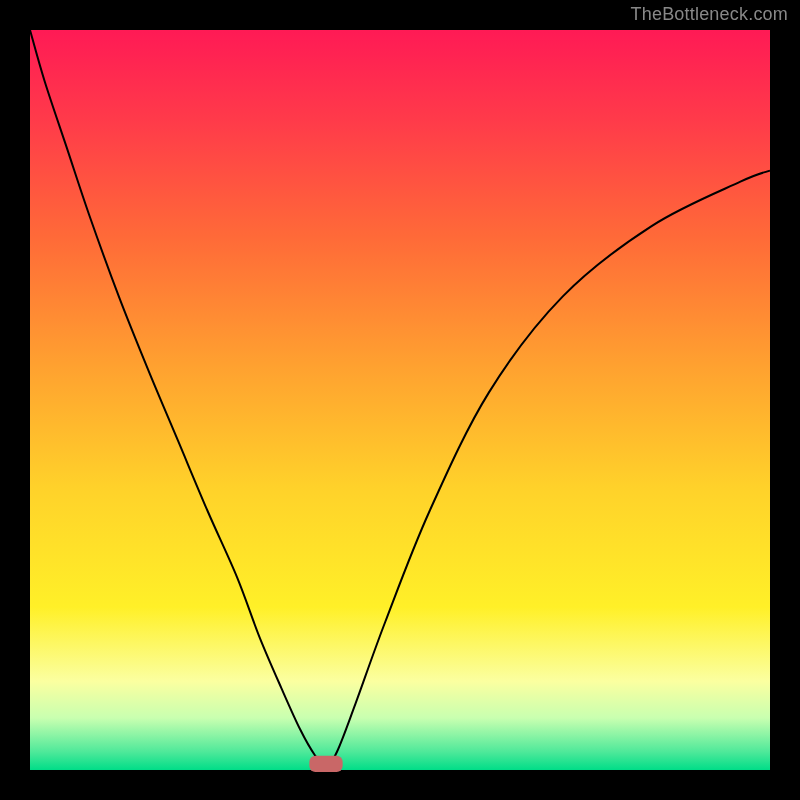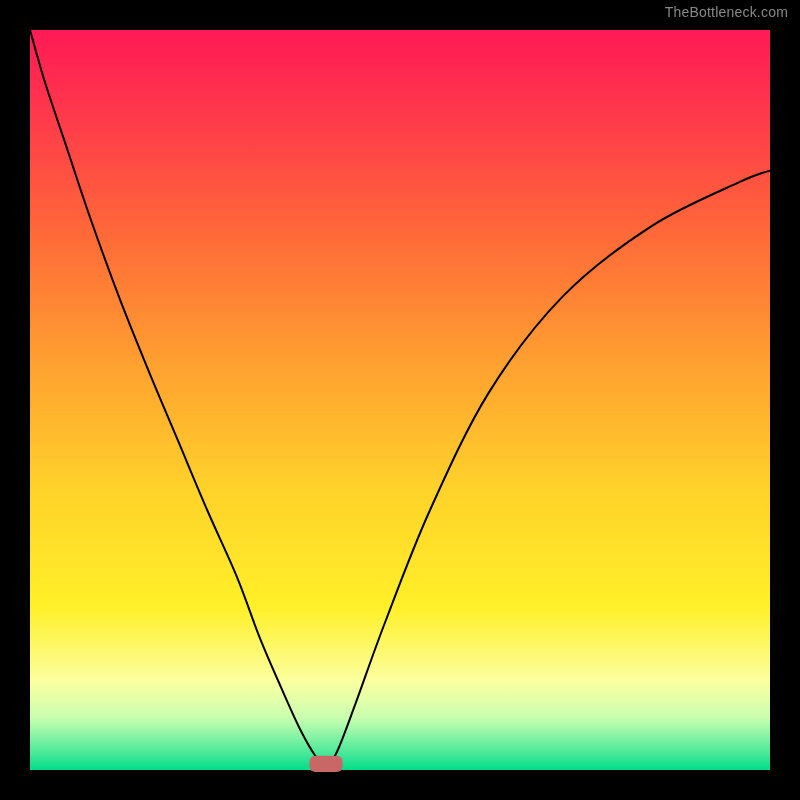--- a/index.html
+++ b/index.html
@@ -15,21 +15,21 @@
     position: relative;
     width: 800px;
     height: 800px;
     background: #000;
   }
   .watermark {
     position: absolute;
     top: 4px;
     right: 12px;
     color: #888;
-    font-size: 14px;
+    font-size: 18px;
     font-weight: 500;
     letter-spacing: 0.2px;
     z-index: 5;
   }
   svg {
     display: block;
   }
 </style>
 </head>
 <body>

